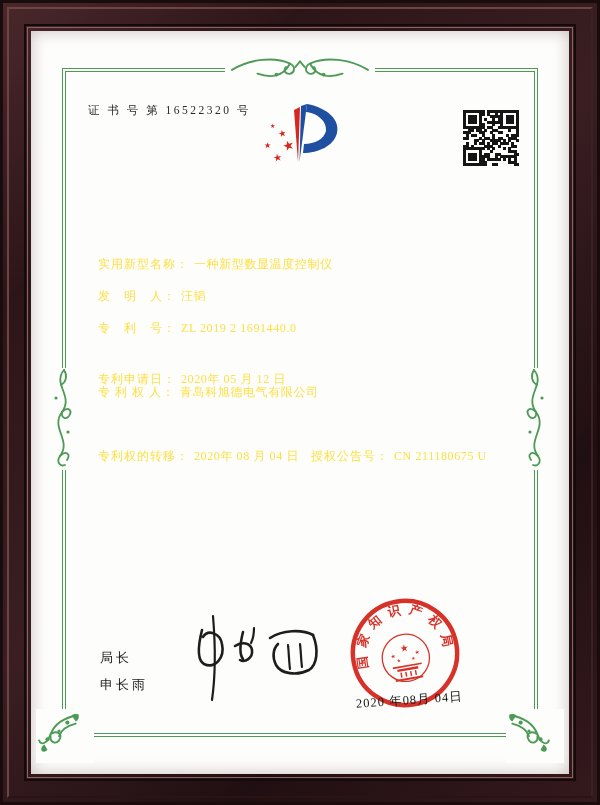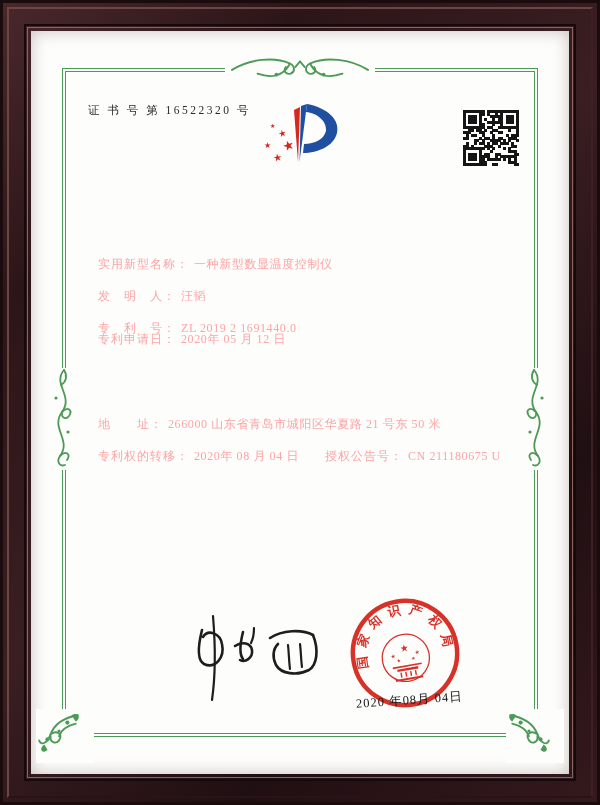--- a/index.html
+++ b/index.html
@@ -21,24 +21,24 @@
   .patch-side{top:368px;width:30px;height:102px;}
   .patch-corner{width:58px;height:54px;top:709px;}
   .orn svg{display:block;}
   
   .certno{left:88px;top:103px;font-size:11.5px;letter-spacing:2.5px;color:#2a2a2a;}
   .qr{left:463px;top:110px;width:56px;height:56px;}
   .qm{position:absolute;background:#151515;}
   .title{left:0;top:188px;width:100%;text-align:center;font-size:27px;font-weight:bold;
          letter-spacing:7px;color:#0c0c0c;}
   
-  .row{left:98px;font-size:12px;color:#fca5a5;white-space:nowrap;}
+  .row{left:98px;font-size:12px;color:#fde047;white-space:nowrap;}
   .flabel{letter-spacing:1px;}
   .fvalue{margin-left:5px;letter-spacing:0.6px;}
-  .second-pair{margin-left:26px;}
+  .second-pair{margin-left:12px;}
   
   .paras{left:95px;top:474px;width:420px;font-size:11px;line-height:18.6px;color:#222;
          text-align:justify;}
   .paras p{margin:0;text-indent:2em;}
   
   .director{left:100px;top:644px;font-size:13px;letter-spacing:3px;line-height:27px;color:#1a1a1a;}
   .sig{left:180px;top:610px;}
   .seal{left:348px;top:596px;width:114px;height:114px;transform:rotate(-10deg);opacity:.95;}
   .sealdate{left:356px;top:692px;font-size:12.5px;letter-spacing:1px;color:#141414;
             transform:rotate(-4deg);white-space:nowrap;}
@@ -395,33 +395,37 @@
 
   <div class="abs row" style="top:256px;">
     <span class="flabel">实用新型名称：</span><span class="fvalue">一种新型数显温度控制仪</span>
   </div>
   <div class="abs row" style="top:288px;">
     <span class="flabel">发　明　人：</span><span class="fvalue">汪韬</span>
   </div>
   <div class="abs row" style="top:320px;">
     <span class="flabel">专　利　号：</span><span class="fvalue">ZL 2019 2 1691440.0</span>
   </div>
-  <div class="abs row" style="top:331px;">
+  <div class="abs row" style="top:371px;">
     <span class="flabel">专利申请日：</span><span class="fvalue">2020年 05 月 12 日</span>
   </div>
-  <div class="abs row" style="top:416px;">
-    <span class="flabel">地　　址：</span><span class="fvalue">266000 山东省青岛市城阳区华夏路 21 号东 50 米</span>
+  <div class="abs row" style="top:384px;">
+    <span class="flabel">专 利 权 人：</span><span class="fvalue">青岛科旭德电气有限公司</span>
   </div>
   <div class="abs row" style="top:448px;">
     <span class="flabel">专利权的转移：</span><span class="fvalue">2020年 08 月 04 日</span><span class="flabel second-pair">授权公告号：</span><span class="fvalue">CN 211180675 U</span>
   </div>
 
   <div class="abs paras">
   </div>
 
+  <div class="abs director">
+    <div>局长</div>
+    <div>申长雨</div>
+  </div>
 
   <div class="abs sig">
     <svg width="150" height="92" viewBox="0 0 150 92">
       <g stroke="#1d1d1d" fill="none" stroke-linecap="round" stroke-width="2.6">
         <path d="M22,20 C18,36 17,50 24,54 C35,59 45,48 42,34 C40,23 28,19 23,27"></path>
         <path d="M33,6 C35,30 36,62 32,90" stroke-width="2.2"></path>
         <path d="M63,22 C60,34 59,44 63,49"></path>
         <path d="M55,36 C62,31 71,33 72,40 C73,48 65,53 60,50"></path>
         <path d="M74,18 C74,24 73,29 71,33" stroke-width="2.2"></path>
         <path d="M90,28 C102,20 122,19 133,25"></path>

